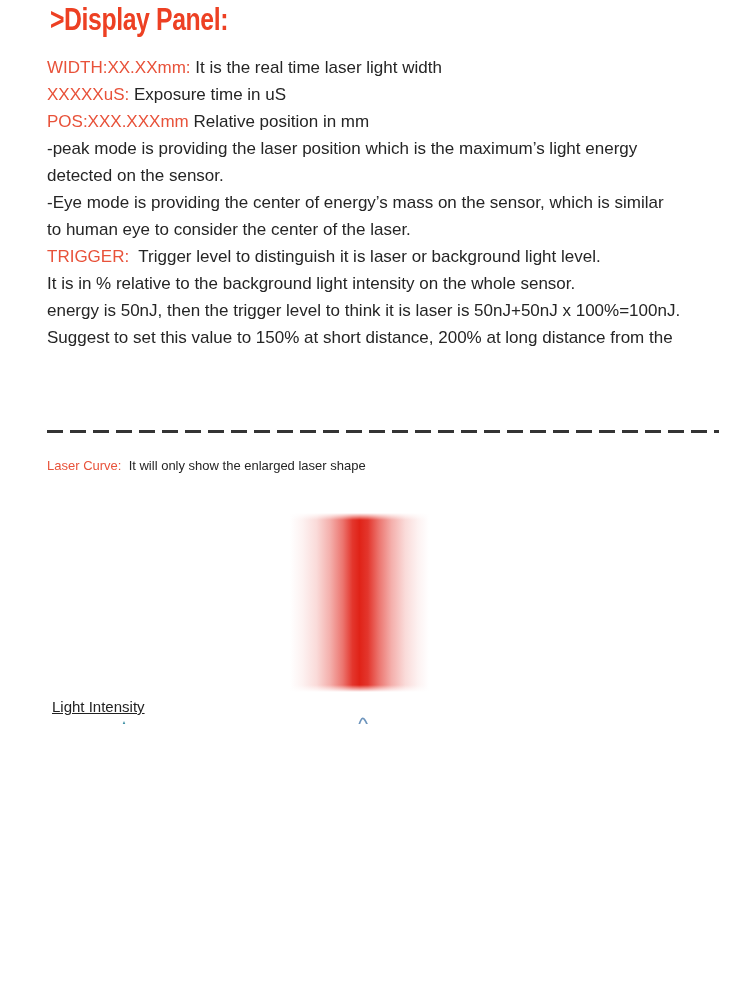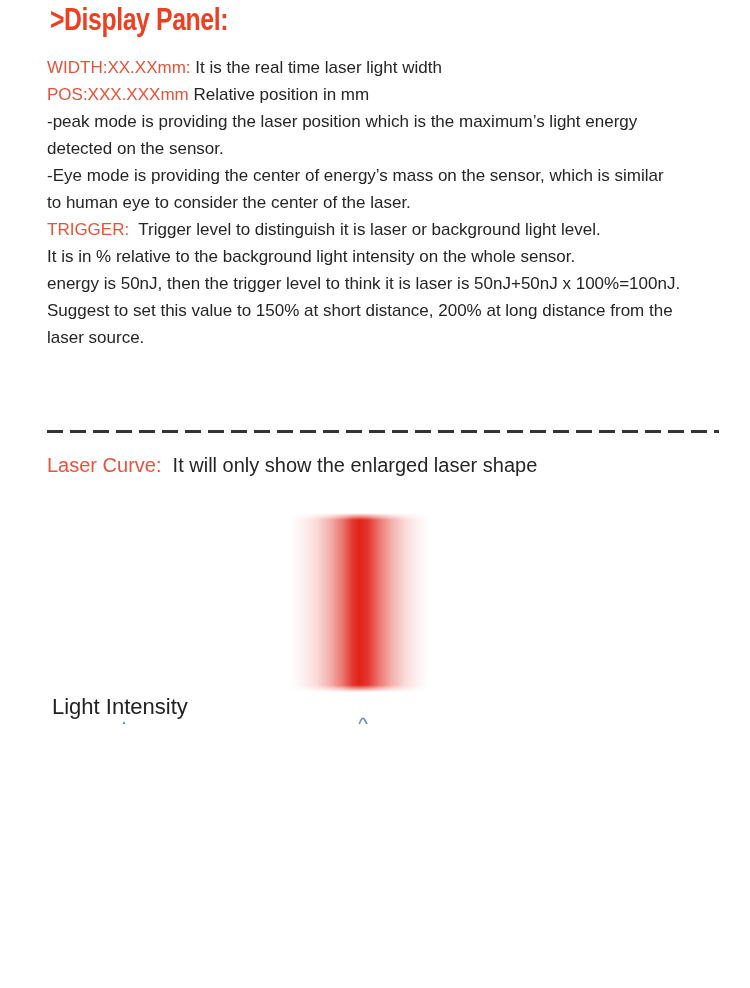--- a/index.html
+++ b/index.html
@@ -40,21 +40,21 @@
     left:47px;
     top:430px;
     width:672px;
     height:3px;
     background:repeating-linear-gradient(90deg,#343434 0 16px,transparent 16px 23px);
   }
   .laser-heading{
     position:absolute;
     left:47px;
     top:452px;
-    font-size:20px;
+    font-size:13px;
     line-height:27px;
     white-space:pre;
   }
   .band{
     position:absolute;
     left:290px;
     top:513px;
     width:139px;
     height:179px;
     background:linear-gradient(90deg,
@@ -75,23 +75,24 @@
   .band::before,.band::after{
     content:"";
     position:absolute;left:0;right:0;height:7px;
   }
   .band::before{top:0;background:linear-gradient(#ffffff,rgba(255,255,255,0));}
   .band::after{bottom:0;background:linear-gradient(rgba(255,255,255,0),#ffffff);}
   .ylab{
     position:absolute;
     left:52px;
     top:697px;
-    font-size:22px;
+    font-size:15px;
     line-height:20px;
     color:#222;
+    text-decoration:underline;
   }
   .xlab{
     position:absolute;
     left:577px;
     top:936px;
     font-size:17px;
     line-height:20px;
     color:#222;
   }
   svg.chart{
@@ -106,30 +107,30 @@
 </style>
 </head>
 <body>
 
 <div class="page">
 
   <h1 class="title">&gt;Display Panel:</h1>
 
   <div class="desc" id="desc">
       <div class="text-line"><span class="red-label">WIDTH:XX.XXmm:</span><span> It is the real time laser light width</span></div>
+      <div class="text-line"><span class="red-label">XXXXXuS:</span><span> Exposure time in uS</span></div>
       <div class="text-line"><span class="red-label">POS:XXX.XXXmm</span><span> Relative position in mm</span></div>
       <div class="text-line"><span>-peak mode is providing the laser position which is the maximum’s light energy</span></div>
       <div class="text-line"><span>detected on the sensor.</span></div>
       <div class="text-line"><span>-Eye mode is providing the center of energy’s mass on the sensor, which is similar</span></div>
       <div class="text-line"><span>to human eye to consider the center of the laser.</span></div>
       <div class="text-line"><span class="red-label">TRIGGER:</span><span>  Trigger level to distinguish it is laser or background light level.</span></div>
       <div class="text-line"><span>It is in % relative to the background light intensity on the whole sensor.</span></div>
       <div class="text-line"><span>energy is 50nJ, then the trigger level to think it is laser is 50nJ+50nJ x 100%=100nJ.</span></div>
       <div class="text-line"><span>Suggest to set this value to 150% at short distance, 200% at long distance from the</span></div>
-      <div class="text-line"><span>laser source.</span></div>
     </div>
 
   <div class="sep"></div>
 
   <div class="laser-heading"><span class="red-label">Laser Curve:</span><span>  It will only show the enlarged laser shape</span></div>
 
   <div class="band"></div>
 
   <svg class="chart" viewBox="0 0 750 988">
     <line class="axis" x1="124" y1="733" x2="124" y2="935.5"></line>

